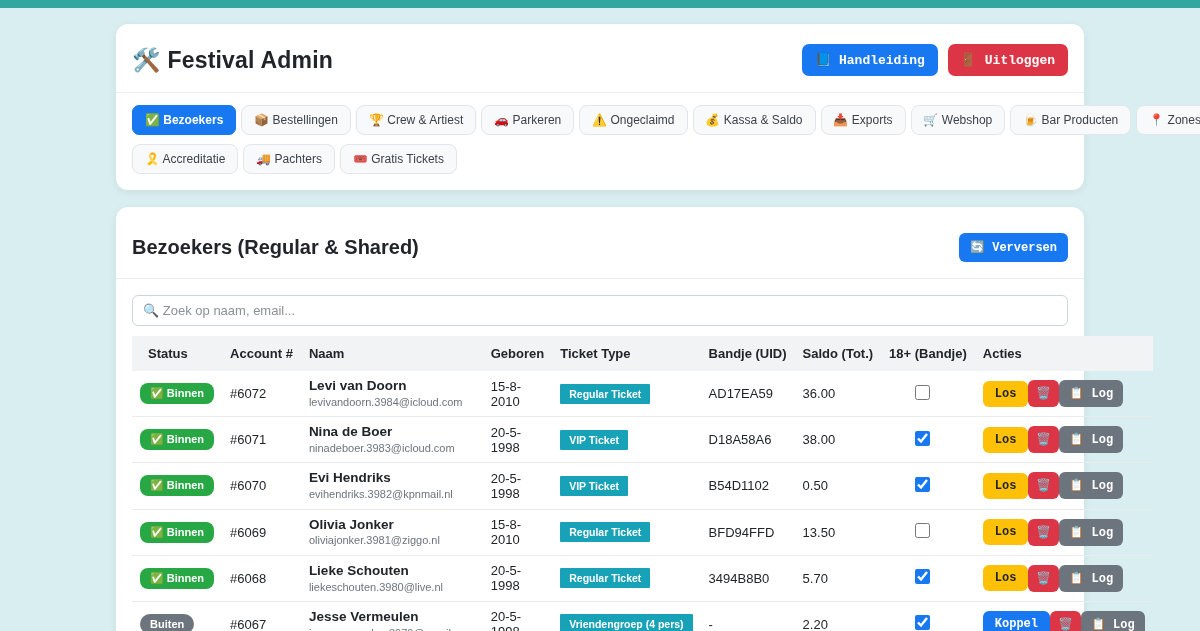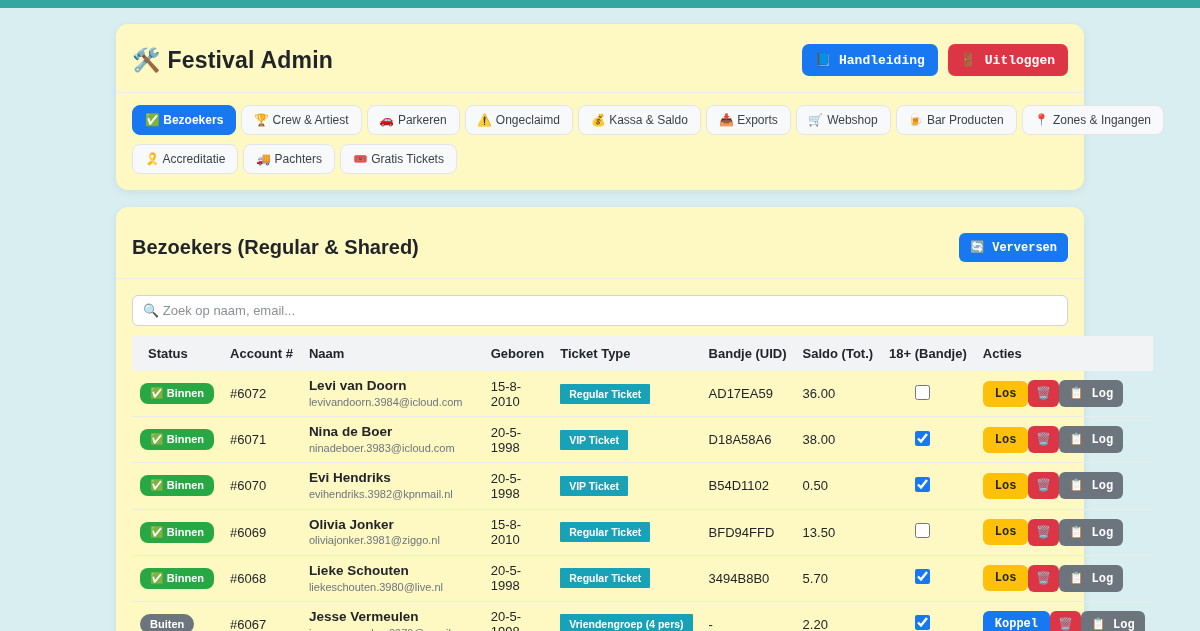--- a/index.html
+++ b/index.html
@@ -5,21 +5,21 @@
   * { margin:0; padding:0; box-sizing:border-box; }
   html,body { width:1200px; height:631px; overflow:hidden; }
   body {
     background:#d9eef0;
     font-family:"Liberation Sans", sans-serif;
     color:#212529;
   }
   .top-strip { height:8px; background:#32a79f; width:100%; }
   .page { width:968px; margin:0 auto; padding-top:16px; }
   .card {
-    background:#fef9c3; border-radius:12px;
+    background:#ffffff; border-radius:12px;
     box-shadow:0 2px 8px rgba(0,0,0,.07);
   }
   
   .card-top { margin-bottom:17px; }
   .header-row {
     display:flex; justify-content:space-between; align-items:center;
     padding:20px 16px 16px;
     border-bottom:1px solid #ecedef;
   }
   .app-title { font-size:23px; font-weight:bold; letter-spacing:.2px; }
@@ -35,21 +35,21 @@
   }
   .tabs-wrap { padding:12px 16px 16px; }
   .tabs-row { display:flex; flex-wrap:nowrap; gap:5px; margin-bottom:9px; }
   .tabs-row:last-child { margin-bottom:0; }
   .tab {
     background:#f8f9fa; border:1px solid #e2e6ea; color:#3c4248;
     font-size:12px; padding:7px 12px; border-radius:8px; white-space:nowrap;
     cursor:pointer; font-family:inherit;
   }
   .tab.active {
-    background:#1778f2; border-color:#1778f2; color:#fff; font-weight:bold;
+    background:#1778f2; border-color:#1778f2; color:#fff; font-weight:bold;border-radius:7px;
   }
   
   .card-main { padding-bottom:30px; }
   .main-header {
     display:flex; justify-content:space-between; align-items:center;
     padding:26px 16px 16px;
     border-bottom:1px solid #ecedef;
   }
   .main-title { font-size:20px; font-weight:bold; }
   .btn-refresh {
@@ -108,20 +108,21 @@
     <div class="header-row">
       <div class="app-title">🛠️ Festival Admin</div>
       <div class="header-buttons">
         <button class="btn btn-blue">📘 Handleiding</button>
         <button class="btn btn-red">🚪 Uitloggen</button>
       </div>
     </div>
     <div class="tabs-wrap">
       <div class="tabs-row" id="tabs-row-1">
           <button class="tab active">✅ Bezoekers</button>
+          <button class="tab">📦 Bestellingen</button>
           <button class="tab">🏆 Crew &amp; Artiest</button>
           <button class="tab">🚗 Parkeren</button>
           <button class="tab">⚠️ Ongeclaimd</button>
           <button class="tab">💰 Kassa &amp; Saldo</button>
           <button class="tab">📥 Exports</button>
           <button class="tab">🛒 Webshop</button>
           <button class="tab">🍺 Bar Producten</button>
           <button class="tab">📍 Zones &amp; Ingangen</button>
         </div>
       <div class="tabs-row" id="tabs-row-2">

